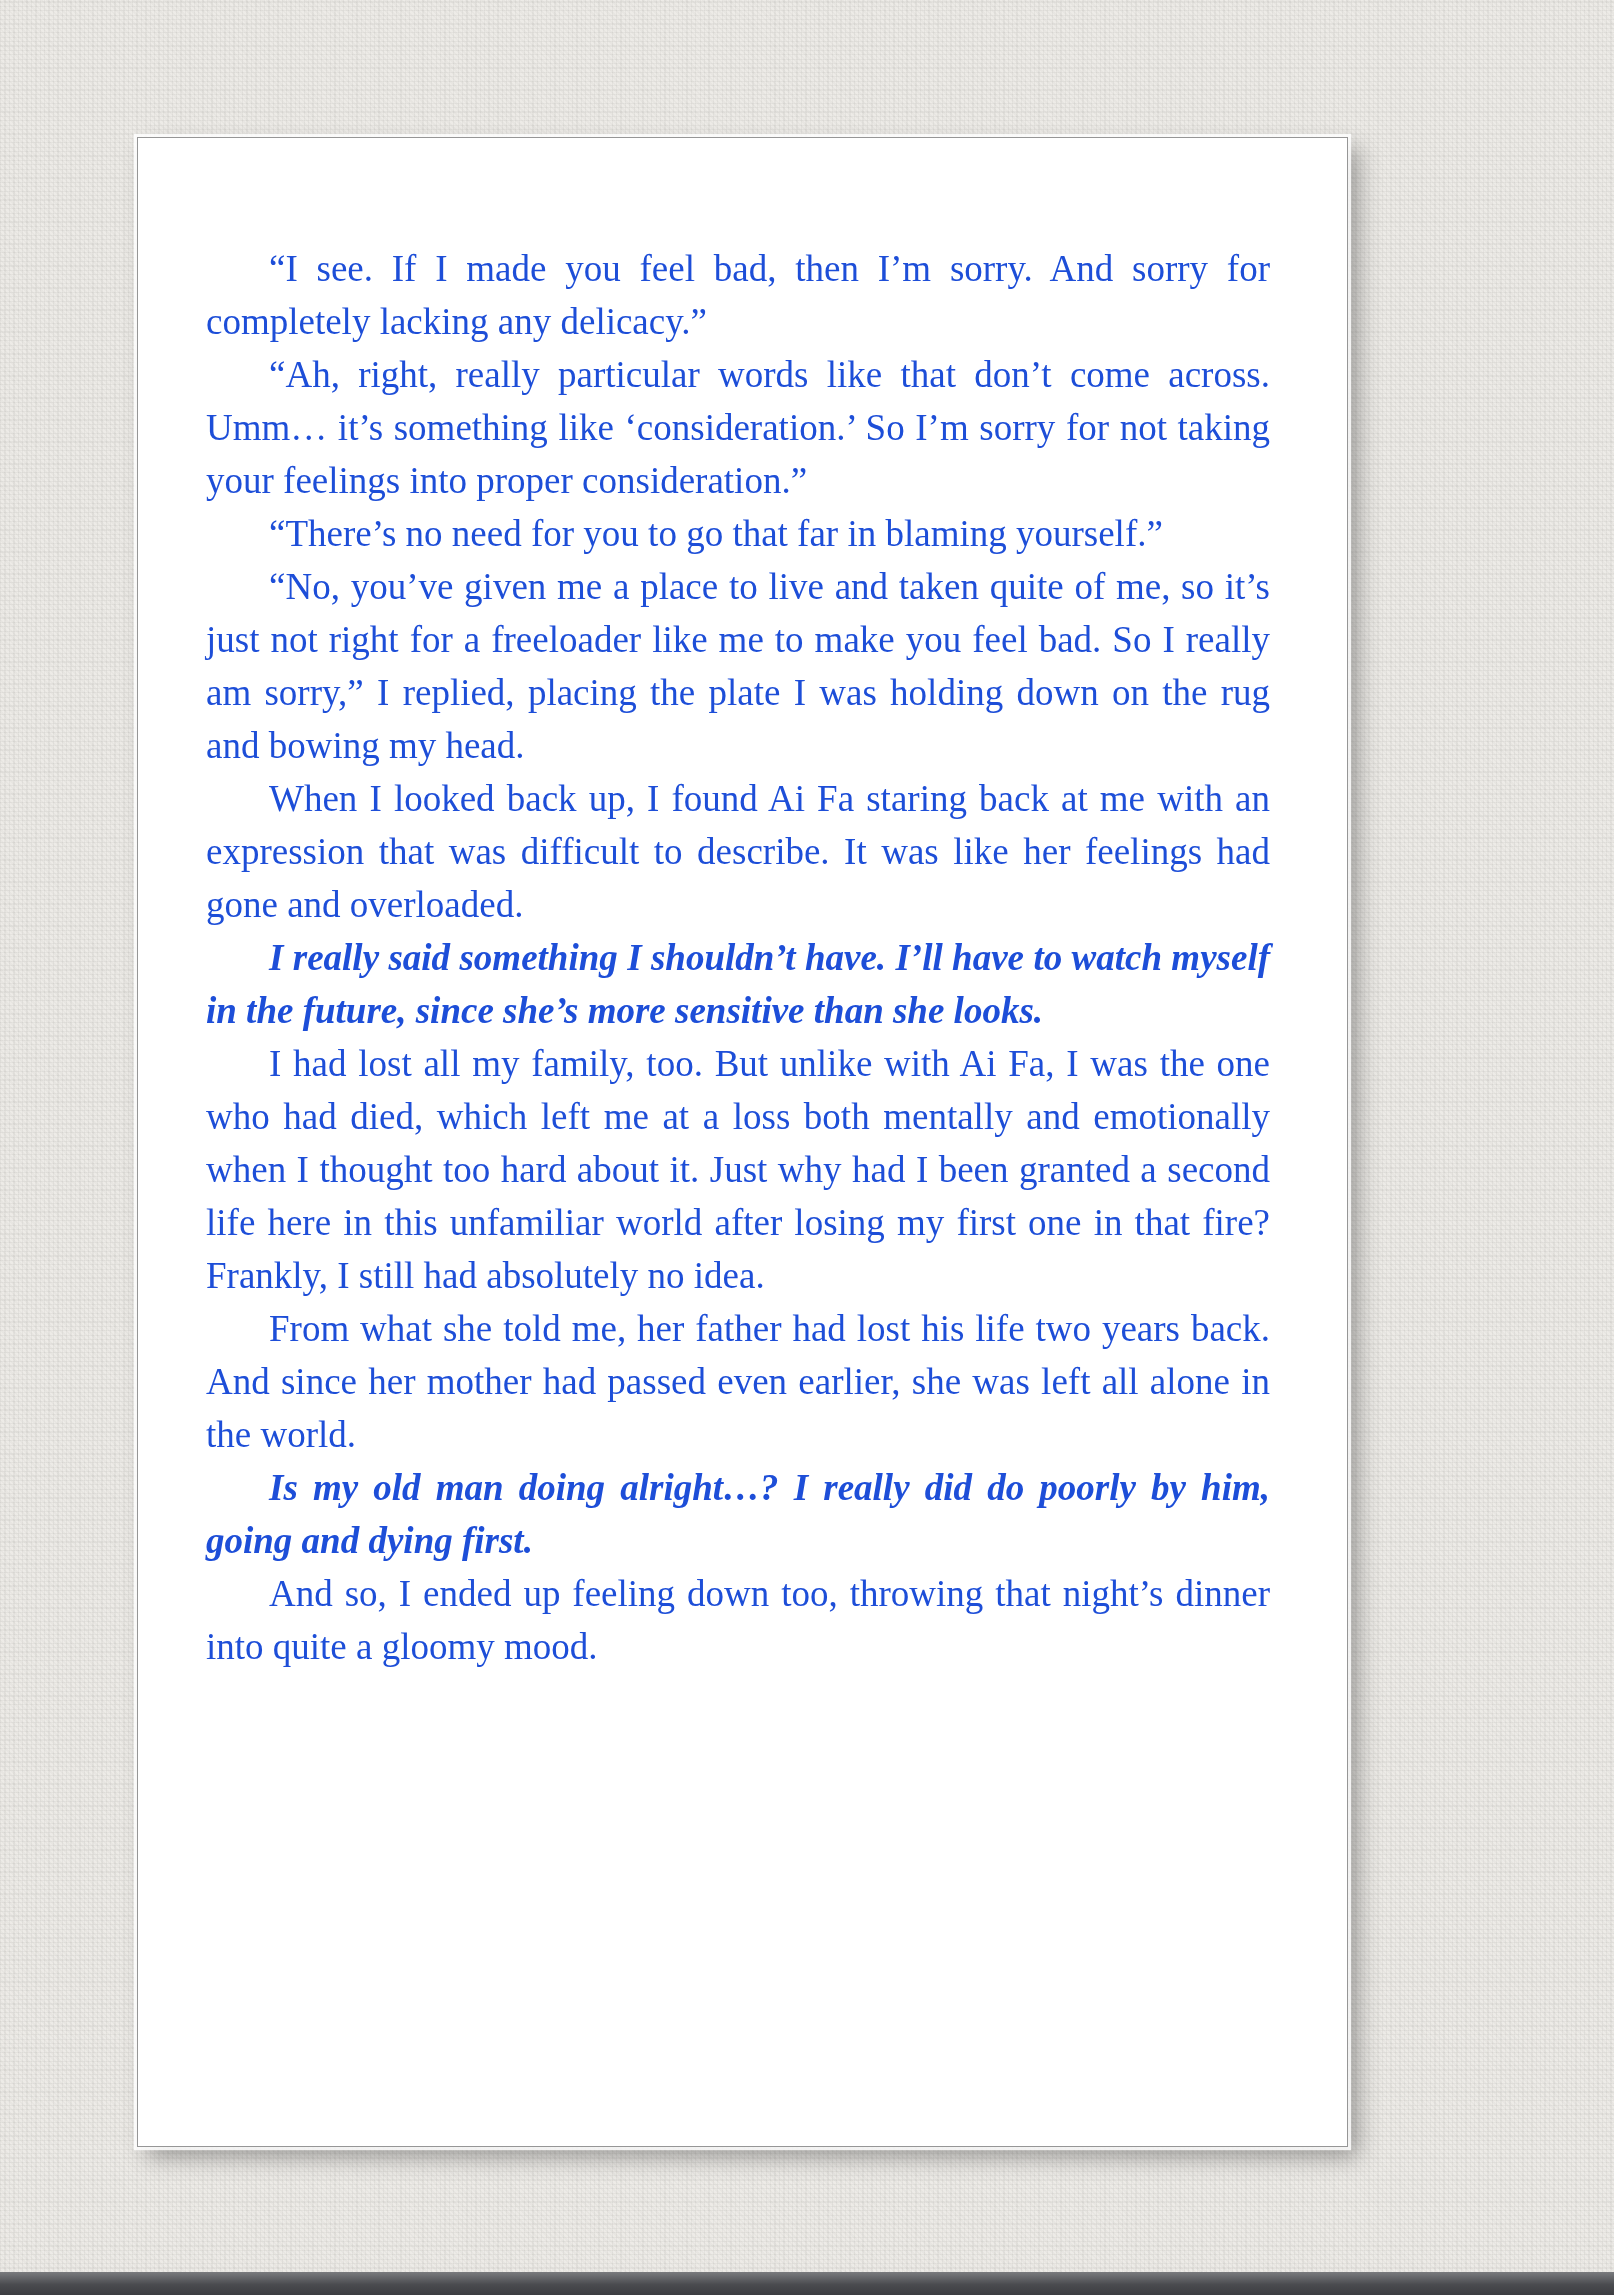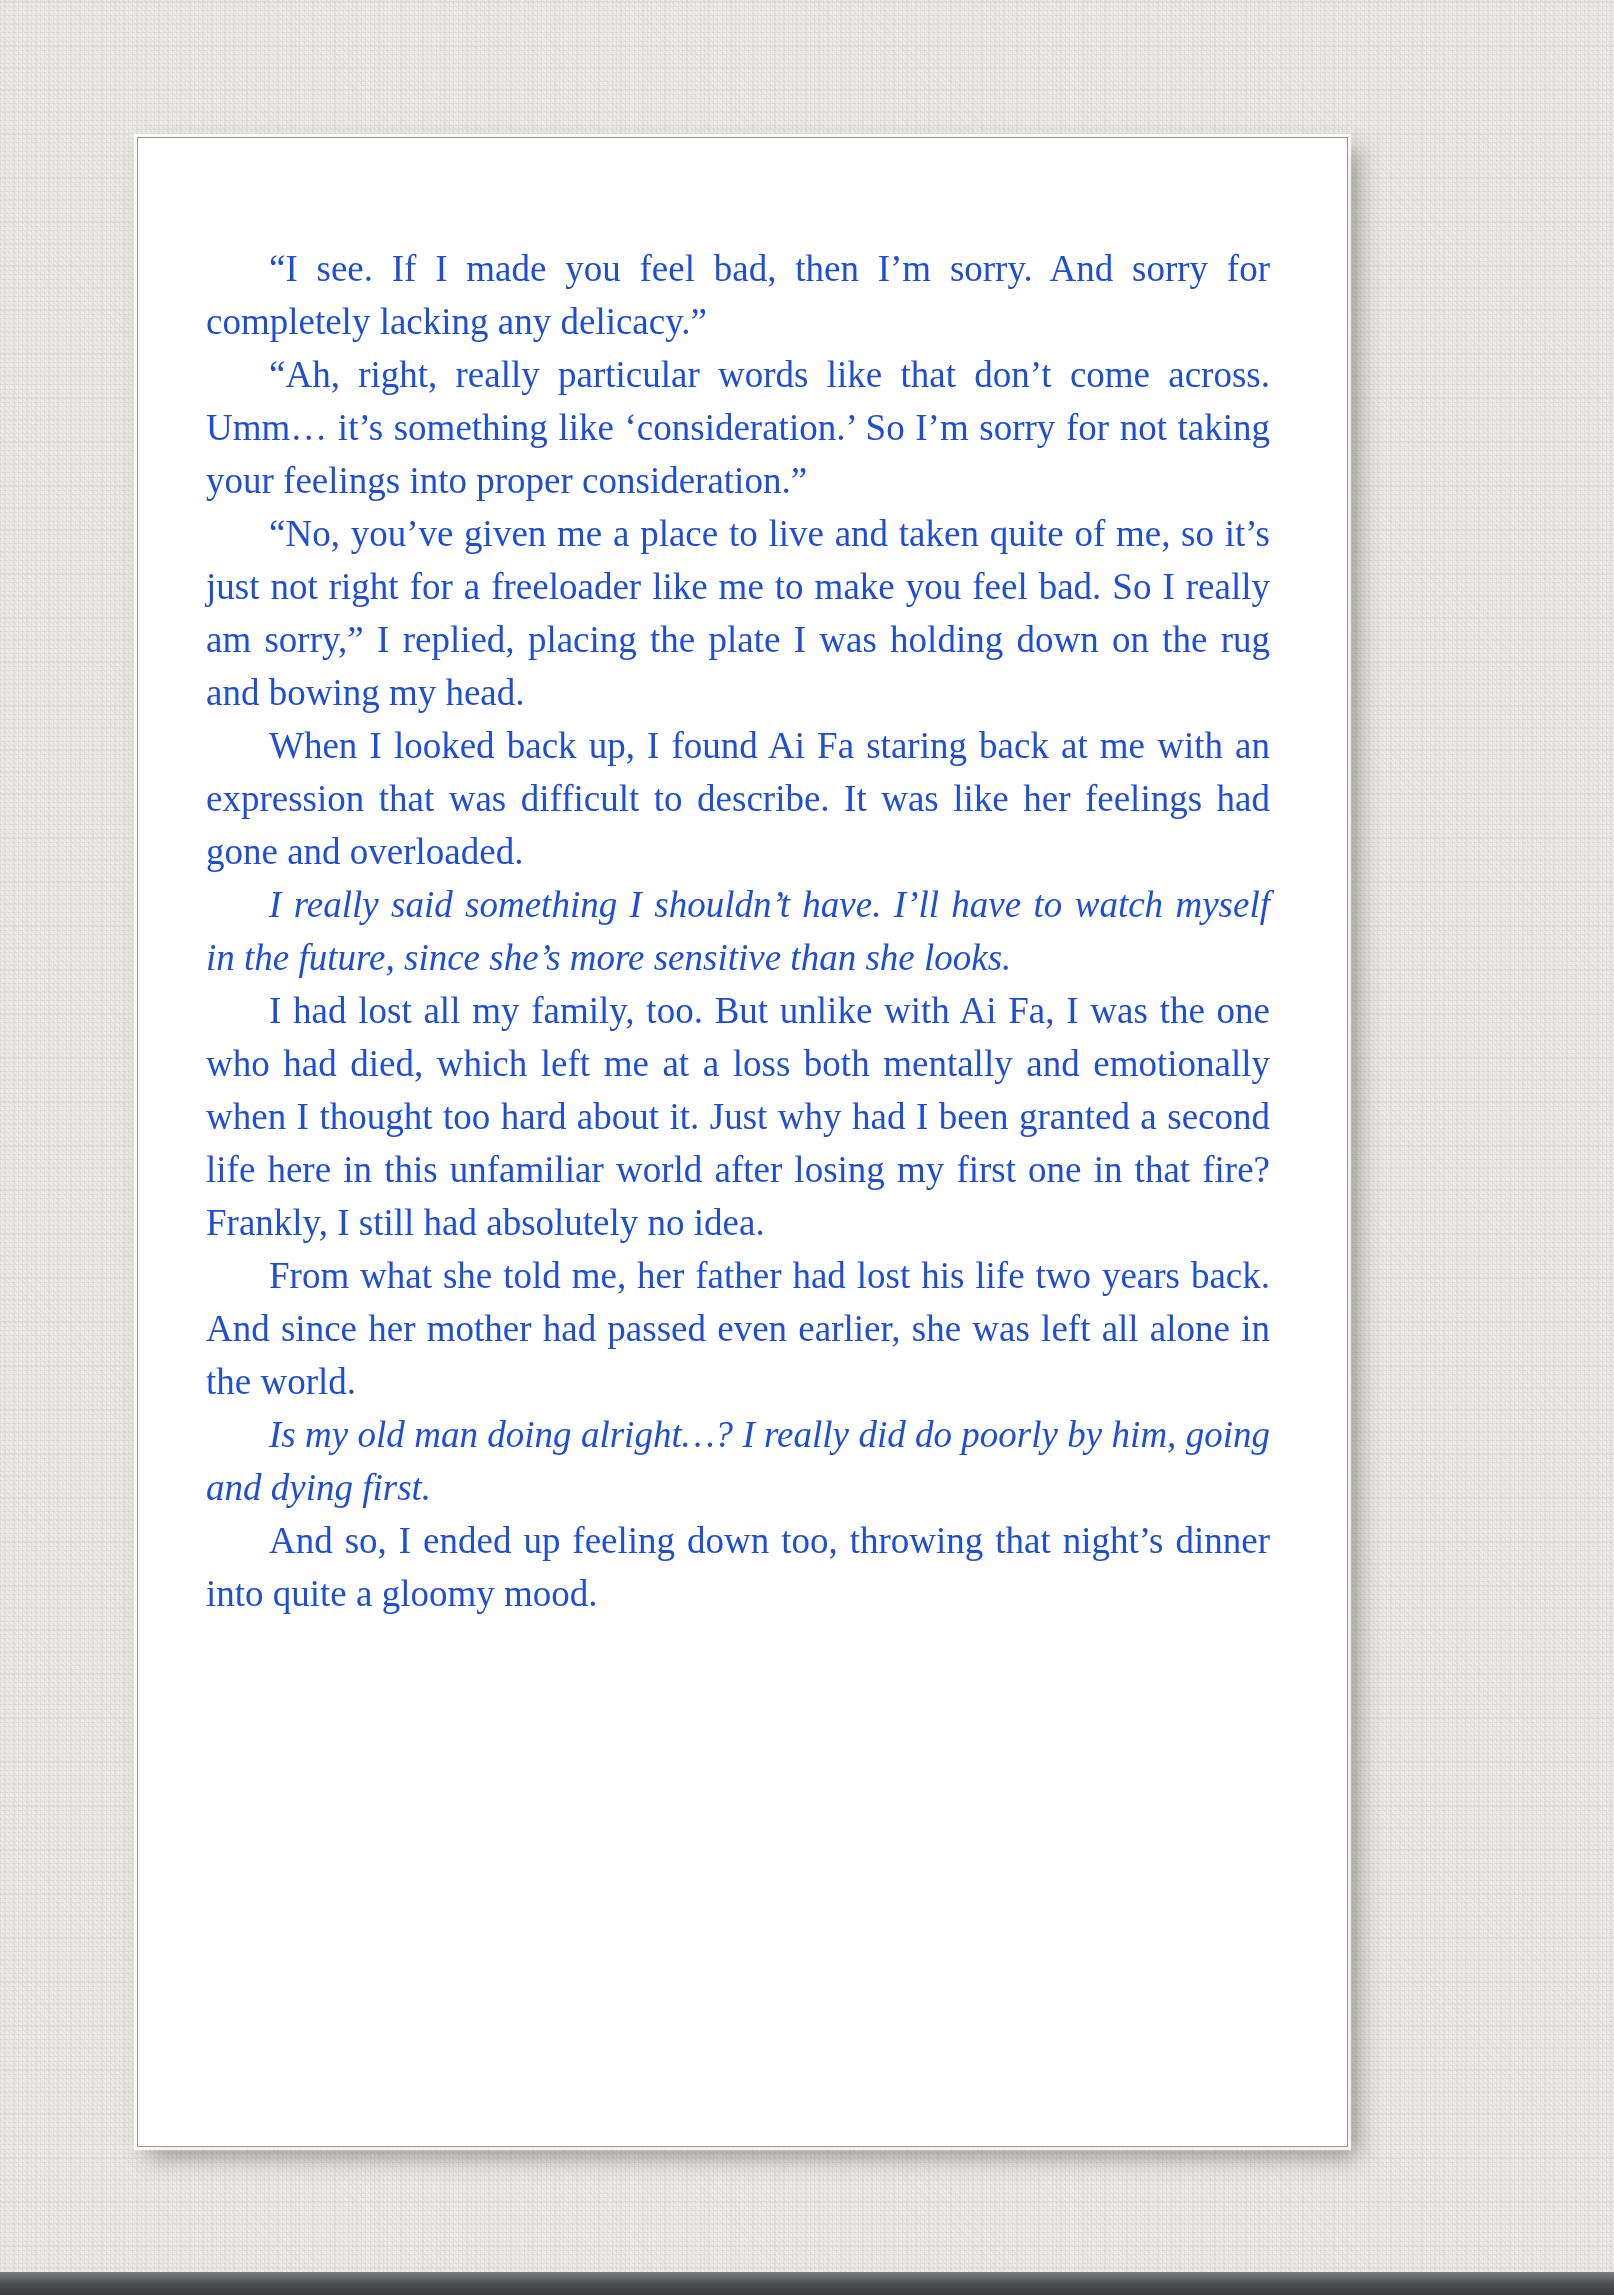--- a/index.html
+++ b/index.html
@@ -36,41 +36,42 @@
   .para {
     margin: 0;
     color: #1d4ed8;
     font-size: 37px;
     line-height: 53px;
     text-align: justify;
     text-indent: 63px;
   }
 
   .em-para {
-    font-weight: normal;
+    font-weight: bold;
     font-style: italic;
   }
 
   .bottom-bar {
     position: absolute;
     left: 0;
     bottom: 0;
     width: 100%;
     height: 23px;
     background: linear-gradient(180deg, #7a7b7e 0%, #4a4b4f 55%, #3c3d41 100%);
   }
 </style>
 </head>
 <body>
 
 <div class="screen">
 
   <div class="book-page">
     <p class="para">“I see. If I made you feel bad, then I’m sorry. And sorry for completely lacking any delicacy.”</p>
     <p class="para">“Ah, right, really particular words like that don’t come across. Umm… it’s something like ‘consideration.’ So I’m sorry for not taking your feelings into proper consideration.”</p>
+    <p class="para">“There’s no need for you to go that far in blaming yourself.”</p>
     <p class="para">“No, you’ve given me a place to live and taken quite of me, so it’s just not right for a freeloader like me to make you feel bad. So I really am sorry,” I replied, placing the plate I was holding down on the rug and bowing my head.</p>
     <p class="para">When I looked back up, I found Ai Fa staring back at me with an expression that was difficult to describe. It was like her feelings had gone and overloaded.</p>
     <p class="para em-para">I really said something I shouldn’t have. I’ll have to watch myself in the future, since she’s more sensitive than she looks.</p>
     <p class="para">I had lost all my family, too. But unlike with Ai Fa, I was the one who had died, which left me at a loss both mentally and emotionally when I thought too hard about it. Just why had I been granted a second life here in this unfamiliar world after losing my first one in that fire? Frankly, I still had absolutely no idea.</p>
     <p class="para">From what she told me, her father had lost his life two years back. And since her mother had passed even earlier, she was left all alone in the world.</p>
     <p class="para em-para">Is my old man doing alright…? I really did do poorly by him, going and dying first.</p>
     <p class="para">And so, I ended up feeling down too, throwing that night’s dinner into quite a gloomy mood.</p>
   </div>
 
   <div class="bottom-bar"></div>

